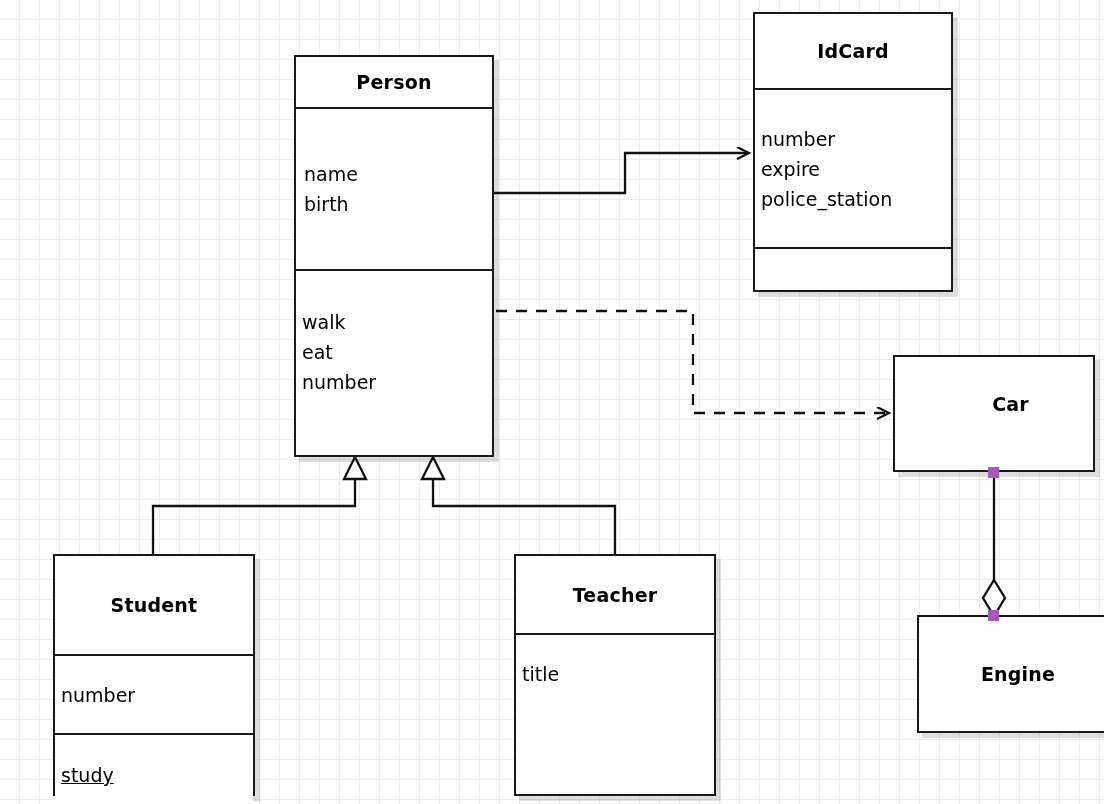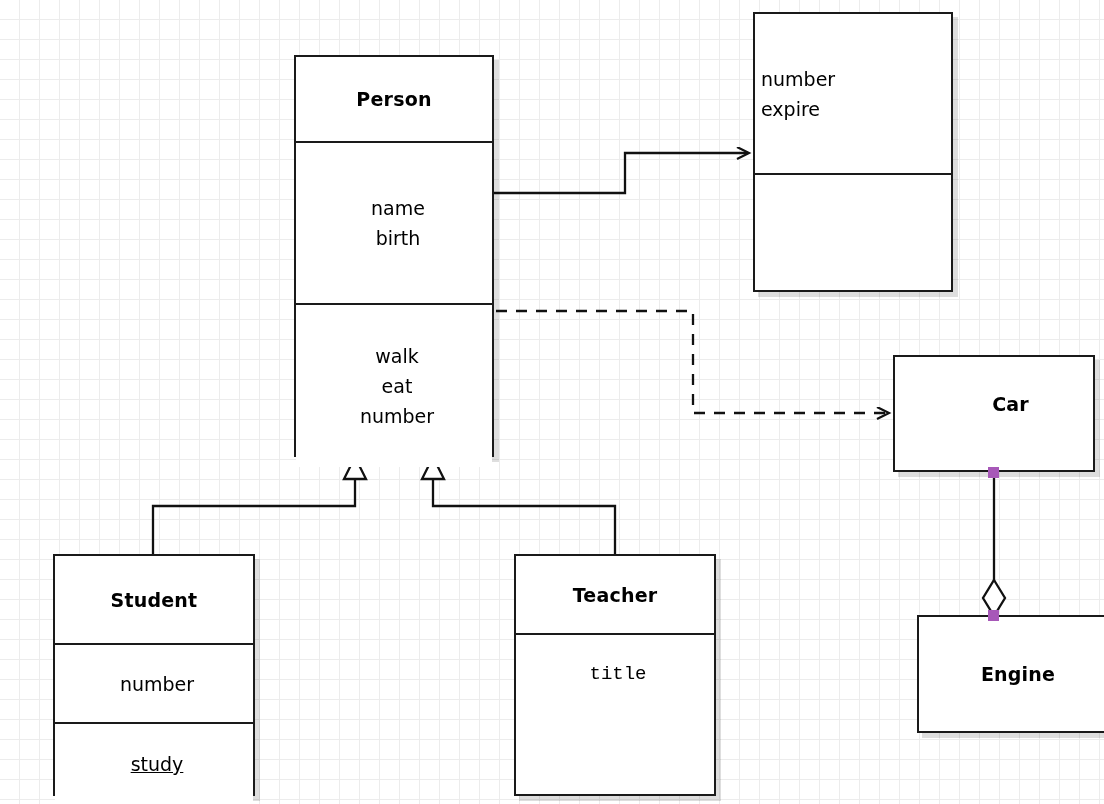--- a/index.html
+++ b/index.html
@@ -35,21 +35,20 @@
     border: 2px solid #1a1a1a;
     box-sizing: border-box;
     box-shadow: 5px 5px 0 0 rgba(0,0,0,0.13);
   }
   .compartment {
     box-sizing: border-box;
     background: #ffffff;
   }
   .compartment + .compartment {
     border-top: 2px solid #1a1a1a;
-    text-align: center;
   }
   .c-title {
     display: flex;
     align-items: center;
     justify-content: center;
     font-weight: bold;
     font-size: 19px;
     color: #000000;
     letter-spacing: 0.2px;
   }
@@ -93,59 +92,63 @@
     <polygon points="355,457 344,479 366,479" fill="#ffffff" stroke="#111111" stroke-width="2.3" stroke-linejoin="miter"></polygon>
 
     <polyline points="615,556 615,506 433,506 433,479" fill="none" stroke="#111111" stroke-width="2.3"></polyline>
     <polygon points="433,457 422,479 444,479" fill="#ffffff" stroke="#111111" stroke-width="2.3" stroke-linejoin="miter"></polygon>
 
     <line x1="994" y1="473" x2="994" y2="616" stroke="#111111" stroke-width="2.3"></line>
     <polygon points="994,580 1005,598 994,616 983,598" fill="#ffffff" stroke="#111111" stroke-width="2.3" stroke-linejoin="miter"></polygon>
   </svg>
 
   <div class="uml-class" style="left:294px; top:55px; width:200px; height:402px;">
-    <div class="compartment c-title" style="height:84px;">
+    <div class="compartment c-title" style="height:50px;">
       <span>Person</span>
     </div>
     <div class="compartment c-list" style="height:162px;padding-left:8px;">
       <span>name</span>
       <span>birth</span>
     </div>
     <div class="compartment c-list" style="height:164px;">
       <span>walk</span>
       <span>eat</span>
       <span>number</span>
     </div>
   </div>
 
   <div class="uml-class" style="left:753px; top:12px; width:200px; height:280px;">
+    <div class="compartment c-title" style="height:74px;">
+      <span>IdCard</span>
+    </div>
     <div class="compartment c-list" style="height:159px;">
       <span>number</span>
       <span>expire</span>
+      <span>police_station</span>
     </div>
     <div class="compartment c-list c-empty" style="height:39px;"></div>
   </div>
 
   <div class="uml-class" style="left:53px; top:554px; width:202px; height:242px;">
-    <div class="compartment c-title" style="height:87px;">
+    <div class="compartment c-title" style="height:98px;">
       <span>Student</span>
     </div>
     <div class="compartment c-list" style="height:79px;">
       <span>number</span>
     </div>
     <div class="compartment c-list" style="height:82px;text-decoration:underline;">
       <span>study</span>
     </div>
   </div>
 
   <div class="uml-class" style="left:514px; top:554px; width:202px; height:242px;">
     <div class="compartment c-title" style="height:77px;">
       <span>Teacher</span>
     </div>
-    <div class="compartment c-list" style="height:79px;font-family:Liberation Mono, monospace;">
+    <div class="compartment c-list" style="height:79px;">
       <span>title</span>
     </div>
   </div>
 
   <div class="uml-class" style="left:893px; top:355px; width:202px; height:117px;">
     <div class="compartment c-title" style="height:93px;margin-left:33px;">
       <span>Car</span>
     </div>
   </div>
 

